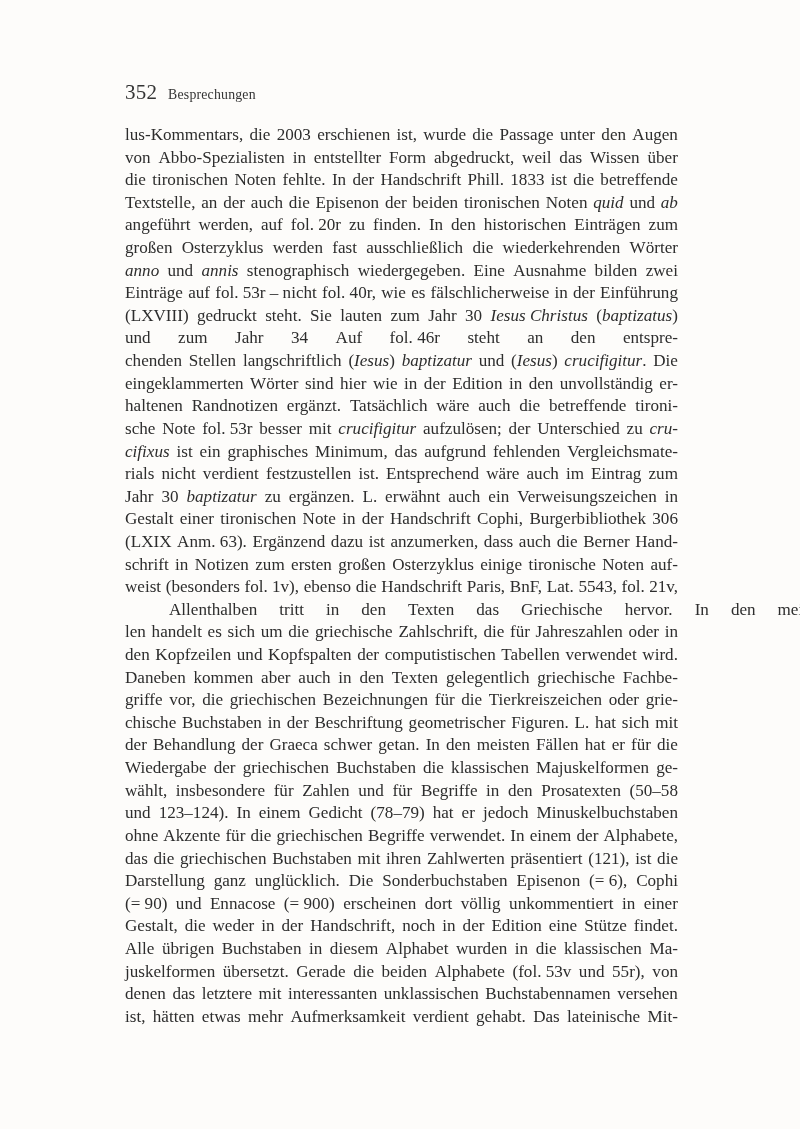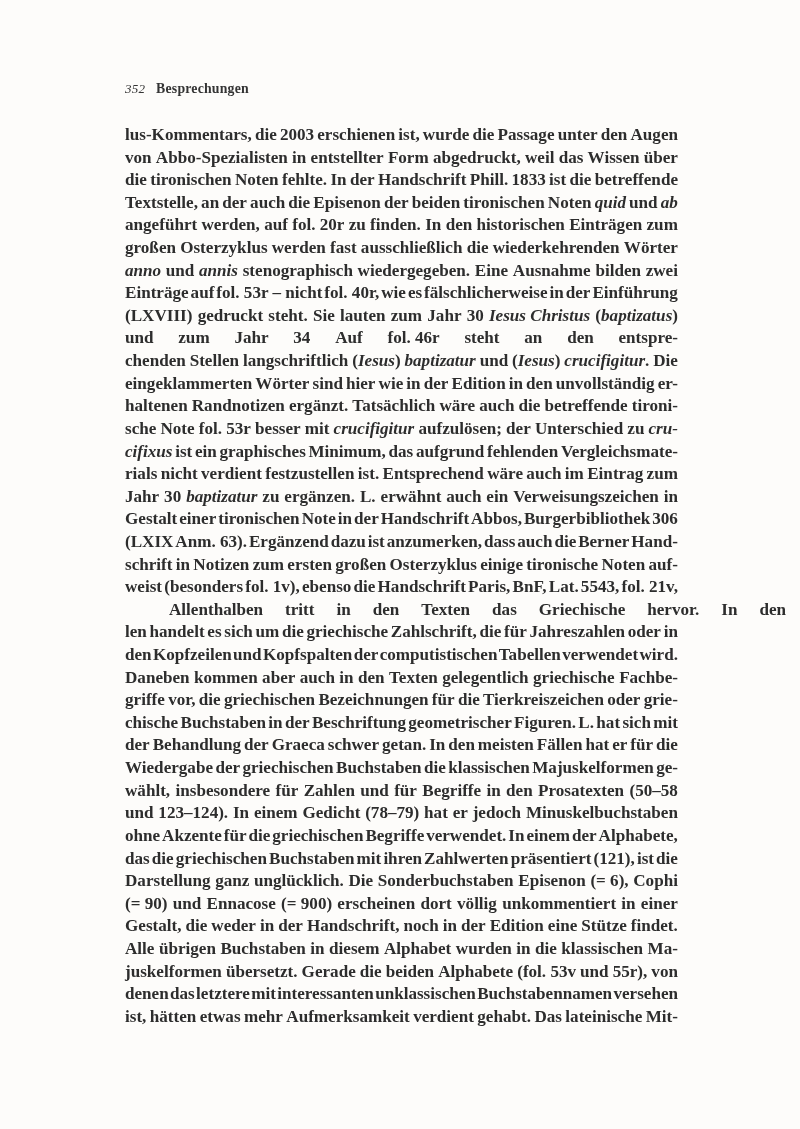--- a/index.html
+++ b/index.html
@@ -26,33 +26,30 @@
     position: absolute;
     left: 125px;
     top: 80px;
     font-size: 14.5px;
     letter-spacing: 0.2px;
     color: #343434;
     white-space: nowrap;
   }
   .running-head .folio {
     margin-right: 11px;
-    font-size: 13px;
-    font-style: italic;
+    font-size: 21px;
   }
   .running-head .title {
     font-size: 13.8px;
-    font-weight: bold;
   }
   .textblock {
     position: absolute;
     left: 125px;
     top: 124px;
     width: 553px;
-    font-weight: bold;
   }
   
   .ln {
     display: block;
     width: 553px;
     height: 22.62px;
     font-size: 17.1px;
     line-height: 22.62px;
     color: #2d2d2d;
     white-space: nowrap;
@@ -301,21 +298,21 @@
         <span class="w">in</span>
       </div>
       <div class="ln j">
         <span class="w">Gestalt</span>
         <span class="w">einer</span>
         <span class="w">tironischen</span>
         <span class="w">Note</span>
         <span class="w">in</span>
         <span class="w">der</span>
         <span class="w">Handschrift</span>
-        <span class="w">Abbos,</span>
+        <span class="w">Cophi,</span>
         <span class="w">Burgerbibliothek</span>
         <span class="w">306</span>
       </div>
       <div class="ln j">
         <span class="w">(LXIX</span>
         <span class="w">Anm. 63).</span>
         <span class="w">Ergänzend</span>
         <span class="w">dazu</span>
         <span class="w">ist</span>
         <span class="w">anzumerken,</span>

